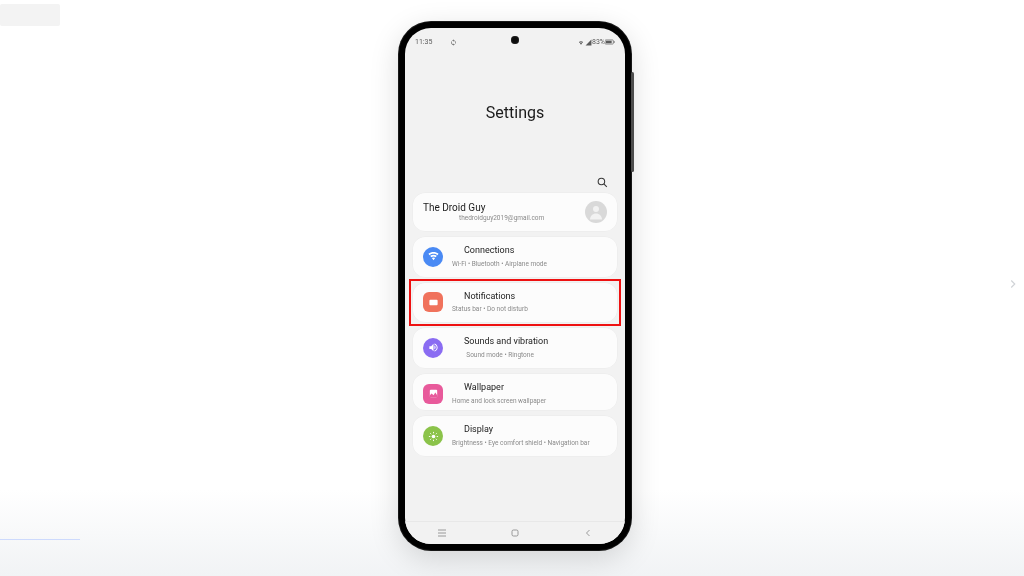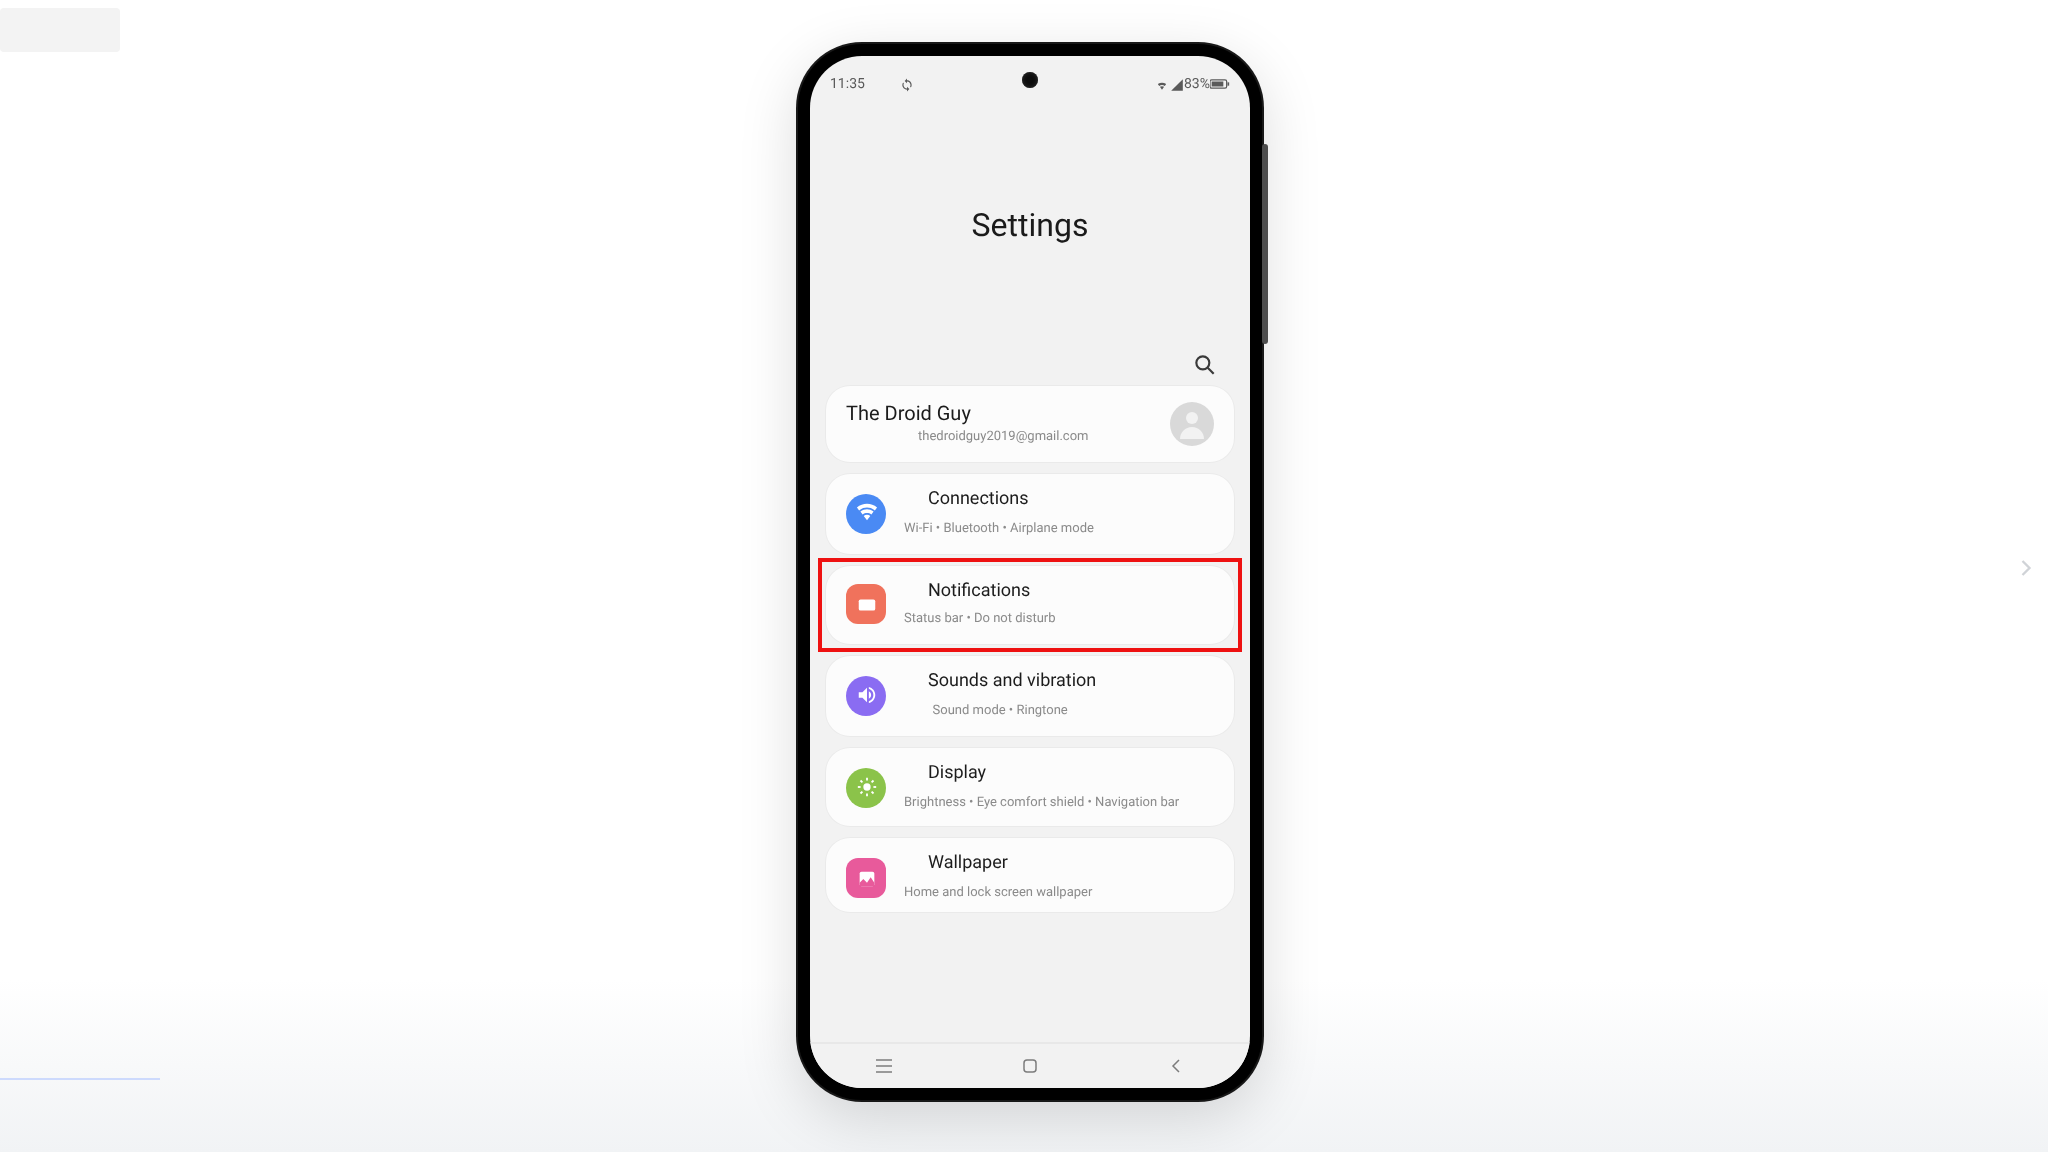--- a/index.html
+++ b/index.html
@@ -265,20 +265,33 @@
           <svg viewBox="0 0 24 24">
               <path d="M3 9v6h4l5 5V4L7 9H3zm13.5 3c0-1.8-1-3.3-2.5-4.1v8.1c1.5-.7 2.5-2.2 2.5-4zM14 3.2v2.1c2.9.9 5 3.5 5 6.7s-2.1 5.9-5 6.7v2.1c4-.9 7-4.5 7-8.8s-3-7.9-7-8.8z"></path>
             </svg>
         </div>
         <div class="txt">
           <div class="title">Sounds and vibration</div>
           <div class="sub">Sound mode • Ringtone</div>
         </div>
       </div>
 
+      <div class="card item" style="padding-bottom:5px">
+        <div class="icon-circle" style="background:#e85a9b;border-radius:6px">
+          <svg viewBox="0 0 24 24">
+              <rect x="4" y="4" width="16" height="16" rx="2" fill="#fff"></rect>
+              <path d="M4 16l4-4 4 4 4-6 4 6v4H4z" fill="#e85a9b"></path>
+            </svg>
+        </div>
+        <div class="txt">
+          <div class="title">Wallpaper</div>
+          <div class="sub">Home and lock screen wallpaper</div>
+        </div>
+      </div>
+
       <div class="card item">
         <div class="icon-circle" style="background:#8bc34a">
           <svg viewBox="0 0 24 24">
               <circle cx="12" cy="12" r="4"></circle>
               <g stroke="#fff" stroke-width="2">
                 <line x1="12" y1="2" x2="12" y2="5"></line>
                 <line x1="12" y1="19" x2="12" y2="22"></line>
                 <line x1="2" y1="12" x2="5" y2="12"></line>
                 <line x1="19" y1="12" x2="22" y2="12"></line>
                 <line x1="4.9" y1="4.9" x2="7" y2="7"></line>
@@ -287,33 +300,20 @@
                 <line x1="17" y1="7" x2="19.1" y2="4.9"></line>
               </g>
             </svg>
         </div>
         <div class="txt">
           <div class="title">Display</div>
           <div class="sub">Brightness • Eye comfort shield • Navigation bar</div>
         </div>
       </div>
 
-      <div class="card item" style="padding-bottom:5px">
-        <div class="icon-circle" style="background:#e85a9b;border-radius:6px">
-          <svg viewBox="0 0 24 24">
-              <rect x="4" y="4" width="16" height="16" rx="2" fill="#fff"></rect>
-              <path d="M4 16l4-4 4 4 4-6 4 6v4H4z" fill="#e85a9b"></path>
-            </svg>
-        </div>
-        <div class="txt">
-          <div class="title">Wallpaper</div>
-          <div class="sub">Home and lock screen wallpaper</div>
-        </div>
-      </div>
-
     </div>
 
     <div class="navbar">
       <div class="nb">
         <svg viewBox="0 0 24 24">
             <line x1="4" y1="6" x2="20" y2="6"></line>
             <line x1="4" y1="12" x2="20" y2="12"></line>
             <line x1="4" y1="18" x2="20" y2="18"></line>
           </svg>
       </div>

